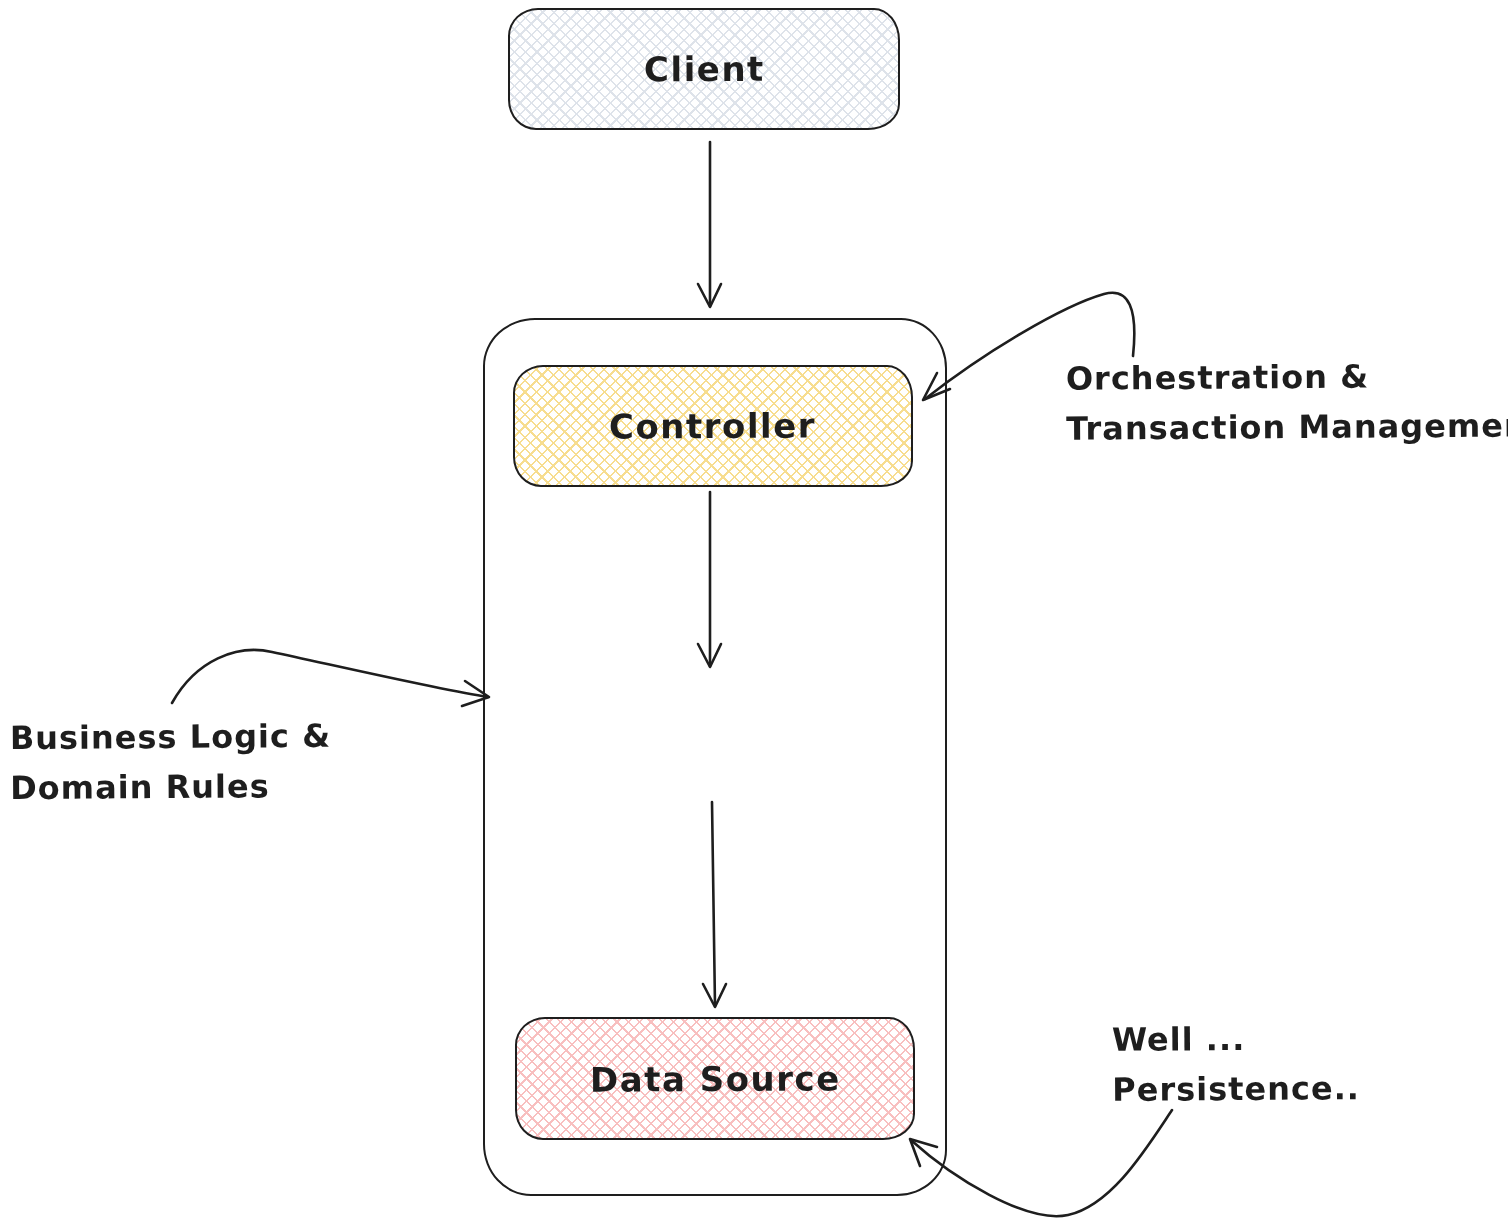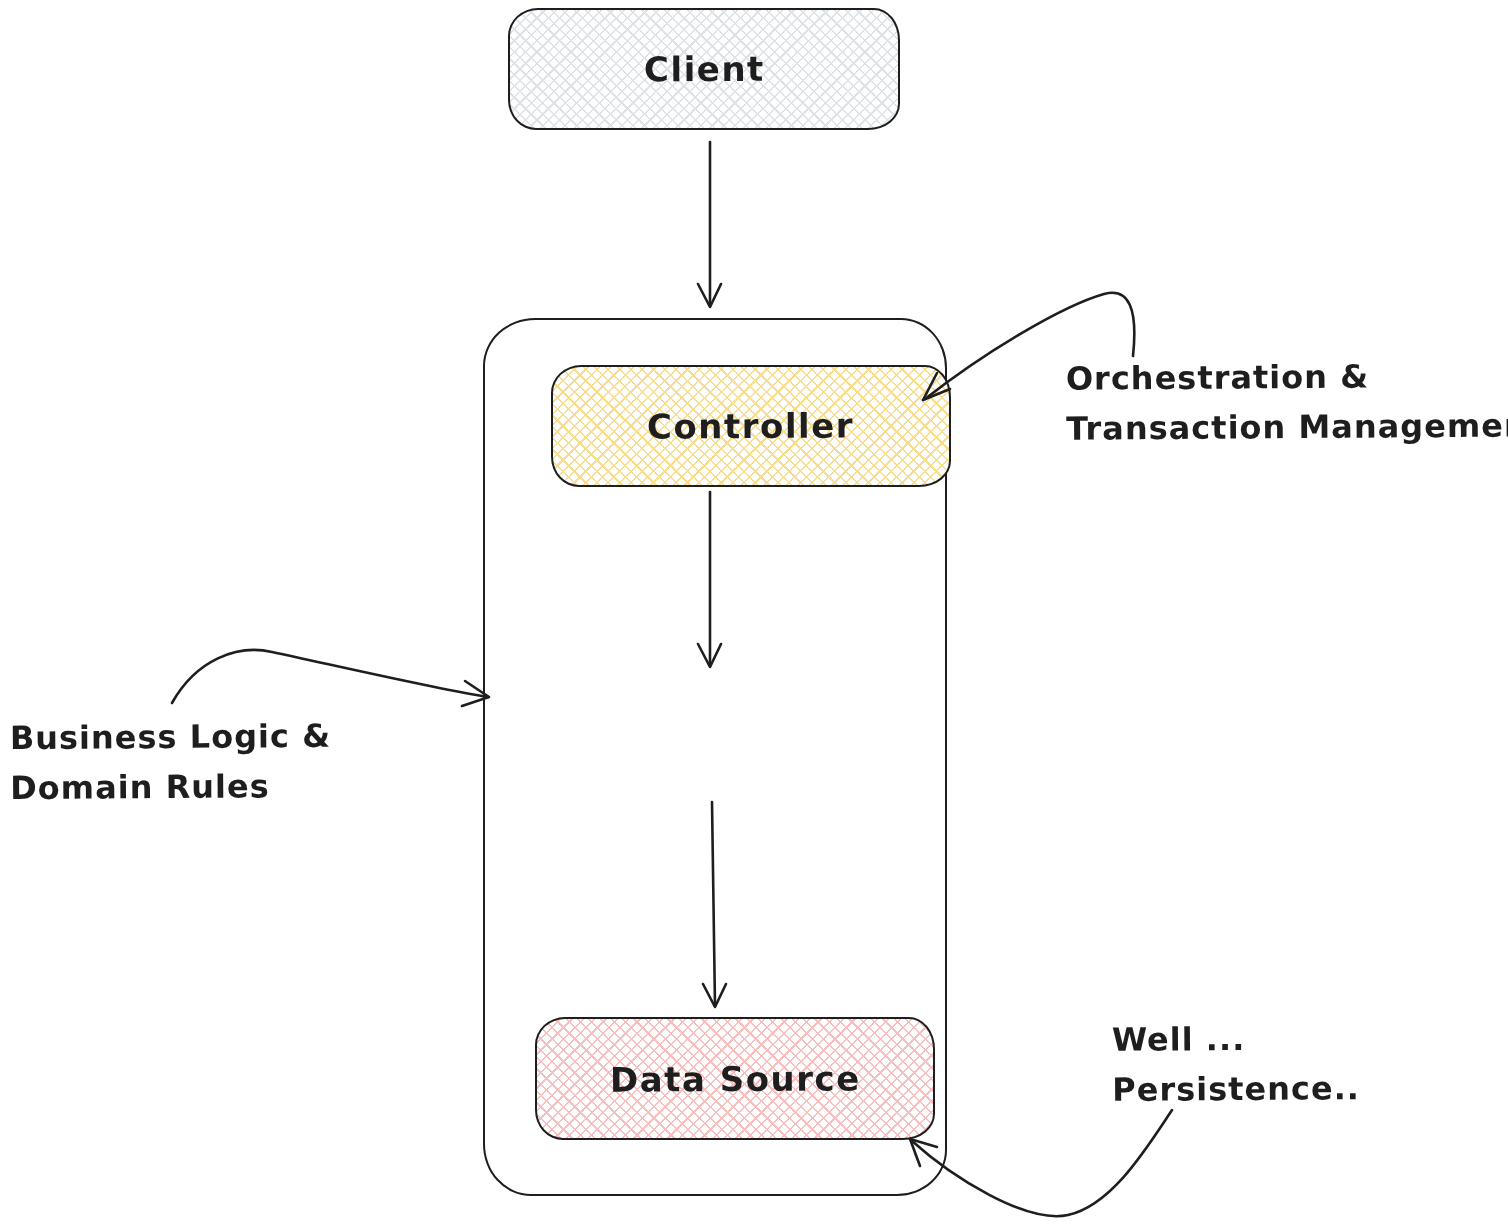--- a/index.html
+++ b/index.html
@@ -74,26 +74,26 @@
 <body>
 
 <div class="canvas">
 
   <div class="node" style="left: 508px; top: 8px; width: 392px; height: 122px; --hatch: #dee3ea;">
     <span class="node-label">Client</span>
   </div>
 
   <div class="layer-container" style="left:483px; top:318px; width:464px; height:878px"></div>
 
-  <div class="node" style="left: 513px; top: 365px; width: 400px; height: 122px; margin-left: 38px; --hatch: #f7dd8f;">
+  <div class="node" style="left: 513px; top: 365px; width: 400px; height: 122px; --hatch: #f7dd8f;">
     <span class="node-label">Controller</span>
   </div>
 
 
-  <div class="node" style="left: 535px; top: 1017px; width: 400px; height: 123px; --hatch: #f8bfbf;">
+  <div class="node" style="left: 515px; top: 1017px; width: 400px; height: 123px; --hatch: #f8bfbf;">
     <span class="node-label">Data Source</span>
   </div>
 
   <div class="annotation" style="left:1066px; top:352px">
     <div>Orchestration &amp;</div>
     <div>Transaction Management</div>
   </div>
 
   <div class="annotation" style="left:10px; top:712px">
     <div>Business Logic &amp;</div>

